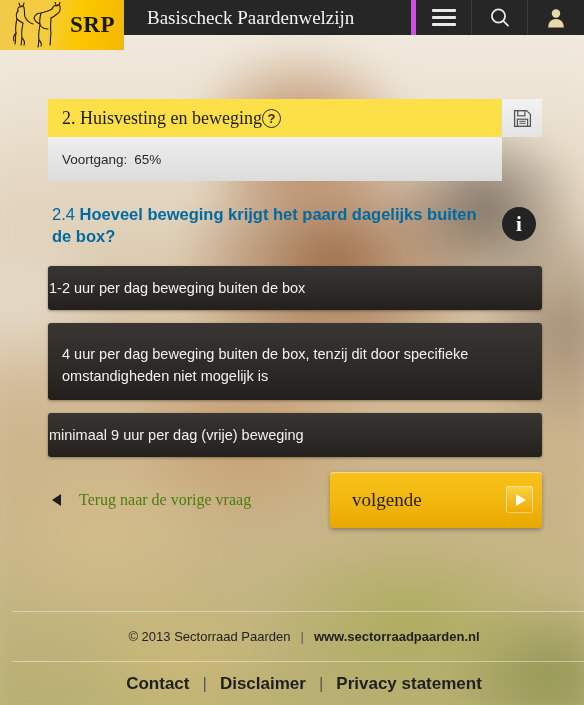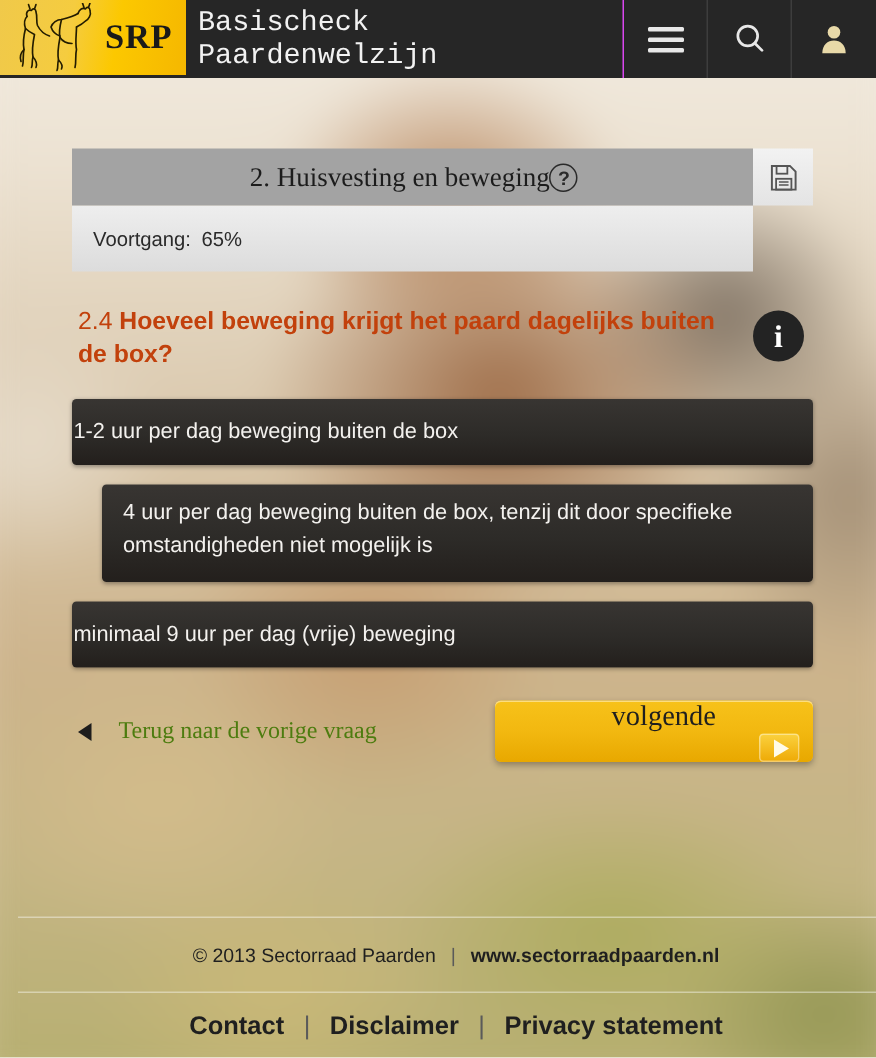--- a/index.html
+++ b/index.html
@@ -39,21 +39,21 @@
       linear-gradient(180deg, #f4efe6 0%, #ece2d2 18%, #d9c7ab 42%, #cdb48c 62%, #c4b584 80%, #b5ae6e 100%);
     filter: blur(14px);
     transform: scale(1.08);
   }
 
   
   #header {
     position: absolute;
     left: 0; top: 0;
     width: 584px;
-    height: 52px;
+    height: 35px;
     background: #262626;
     display: flex;
     align-items: stretch;
     z-index: 20;
   }
 
   #logo {
     width: 124px;
     height: 50px;
     background: linear-gradient(100deg, #f0c94a 0%, #f5cc3f 38%, #fcc800 62%, #f5b700 100%);
@@ -72,25 +72,25 @@
     font-size: 23px;
     color: #1a1a1a;
     letter-spacing: 0.5px;
     margin-left: 2px;
   }
 
   #header-title {
     flex: 1;
     display: flex;
     align-items: center;
-    padding-left: 8px;
-    font-family: Liberation Mono, monospace;
+    padding-left: 23px;
+    font-family: Liberation Serif, serif;
     font-size: 19px;
     color: #f2f2f2;
-    border-right: 1px solid #d946ef;
+    border-right: 5px solid #d946ef;
   }
 
   .hdr-btn {
     width: 56px;
     display: flex;
     align-items: center;
     justify-content: center;
     border-right: 1px solid #3d3d3d;
   }
   .hdr-btn:last-child { border-right: none; }
@@ -112,25 +112,25 @@
     top: 99px;
     width: 494px;
     z-index: 10;
   }
 
   
   #section-row { display: flex; align-items: stretch; height: 38px; }
 
   #section-bar {
     flex: 1;
-    background: #a3a3a3;
+    background: #fde047;
     display: flex;
     align-items: center;
     padding: 0 12px 0 14px;
-    justify-content: center;
+    justify-content: flex-start;
   }
 
   #section-title {
     font-family: "Liberation Serif", serif;
     font-size: 18px;
     color: #1c1c1c;
   }
 
   .circ-icon {
     width: 19px; height: 19px;
@@ -167,21 +167,21 @@
     display: flex;
     align-items: flex-start;
     gap: 10px;
     padding-right: 4px;
   }
 
   #question-text {
     flex: 1;
     font-size: 16.5px;
     line-height: 1.35;
-    color: #c2410c;
+    color: #0369a1;
     font-weight: bold;
     padding-left: 4px;
   }
   #question-number { font-weight: normal; }
 
   #info-icon {
     flex: 0 0 auto;
     width: 34px; height: 34px;
     border-radius: 50%;
     background: #232323;
@@ -200,21 +200,21 @@
   .option {
     background: linear-gradient(180deg, #383532 0%, #2d2b28 55%, #231f1c 100%);
     border-radius: 3px;
     color: #f3f1ee;
     font-size: 14.5px;
     line-height: 1.52;
     padding: 11px 1px;
     box-shadow: 0 1px 3px rgba(0,0,0,0.35);
     cursor: pointer;
   }
-  .option.tall { padding: 8px 14px 13px 14px; margin-left: 20px; }
+  .option.tall { padding: 20px 14px 13px 14px; }
 
   
   #nav-row {
     margin-top: 22px;
     display: flex;
     align-items: center;
     height: 42px;
   }
 
   #back-link {
@@ -230,29 +230,28 @@
   #back-arrow {
     width: 0; height: 0;
     border-top: 6px solid transparent;
     border-bottom: 6px solid transparent;
     border-right: 9px solid #1d1d1d;
   }
 
   #next-btn {
     margin-left: auto;
     width: 212px;
-    height: 41px;
+    height: 56px;
     border-radius: 4px;
     background: linear-gradient(180deg, #f7c21a 0%, #f2b810 50%, #e8a800 100%);
     box-shadow: 0 2px 4px rgba(0,0,0,0.3), inset 0 1px 0 rgba(255,255,255,0.45);
     display: flex;
     align-items: center;
     padding: 0 9px 0 22px;
     cursor: pointer;
-    flex-direction: column;
   }
   #next-label {
     font-family: "Liberation Serif", serif;
     font-size: 19px;
     color: #1f1f1f;
   }
   #next-arrow-box {
     margin-left: auto;
     width: 27px; height: 27px;
     border-radius: 3px;

